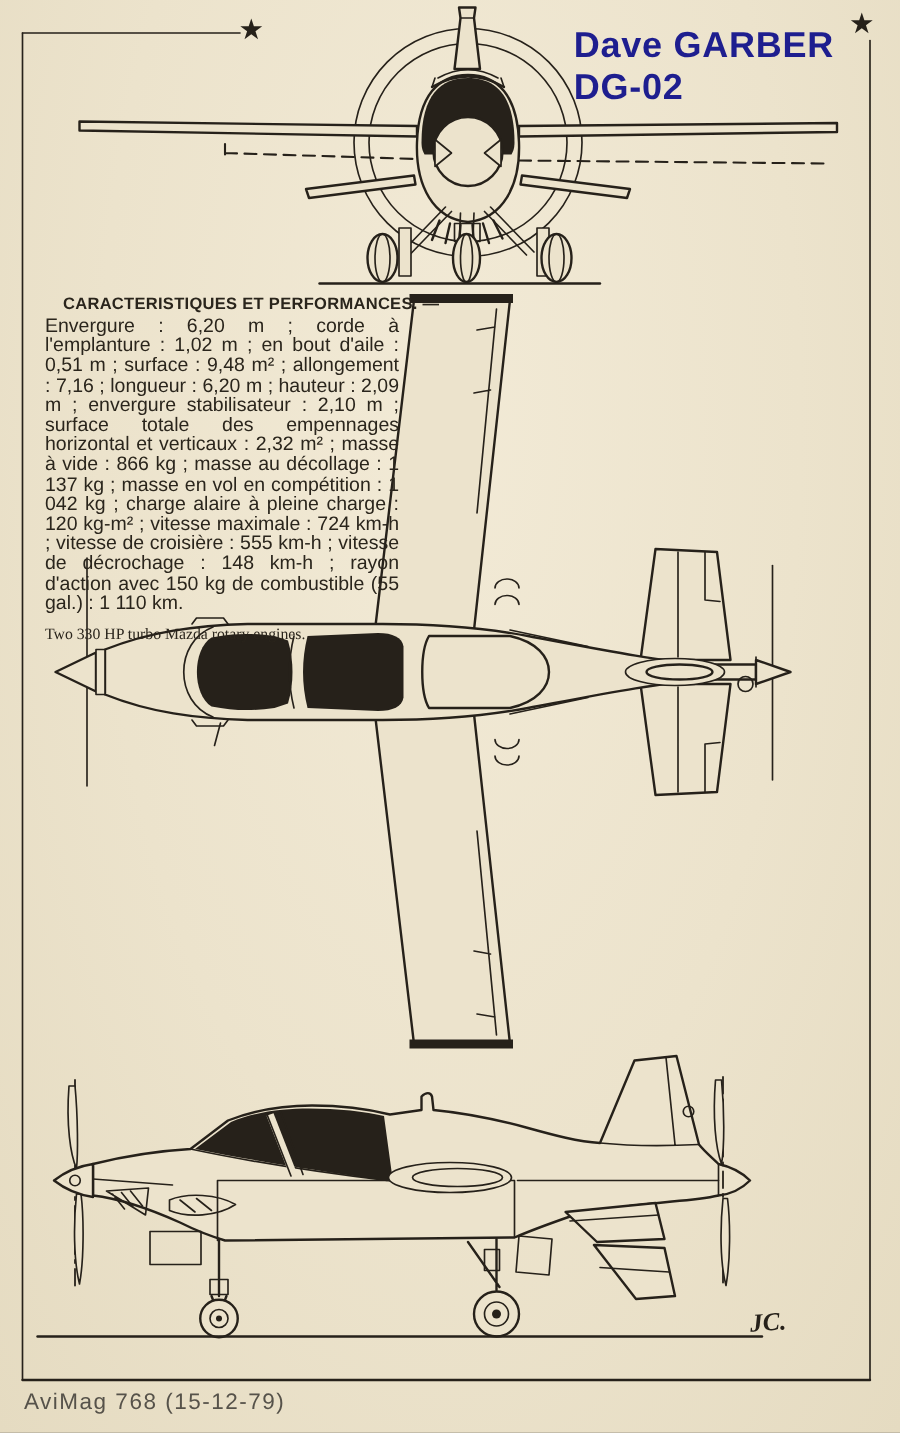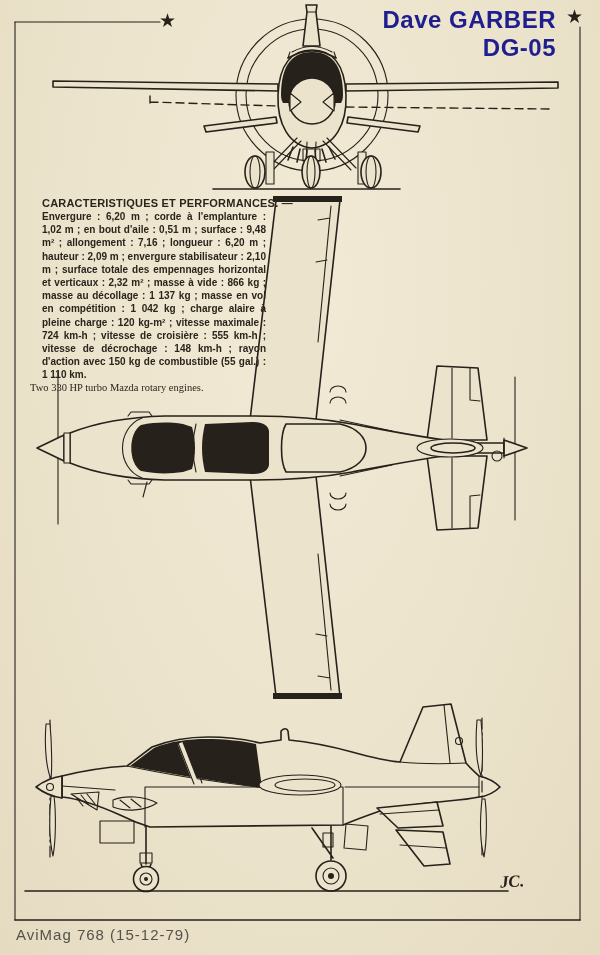--- a/index.html
+++ b/index.html
@@ -10,28 +10,28 @@
   }
   .sheet svg{position:absolute;left:0;top:0;color:var(--ink,#26211a);}
   .ln{stroke:currentColor;fill:none;stroke-width:1.6;stroke-linecap:round;stroke-linejoin:round;}
   .ln-thin{stroke-width:1.1;}
   .pf{fill:var(--paper,#ece3cc);}
   .ink{fill:currentColor;stroke:none;}
   .dashline{stroke-dasharray:8 5;stroke-width:1.4;}
   .dashdot{stroke-dasharray:11 4 2 4;stroke-width:1.2;}
   .star{position:absolute;font-size:19px;line-height:19px;color:var(--ink,#26211a);}
   .title{
-    position:absolute;top:6px;right:44px;text-align:right;
+    position:absolute;top:17px;right:44px;
     font-weight:bold;font-size:24px;line-height:28px;letter-spacing:.5px;
     color:var(--title_blue,#1e1e8f);
   }
   .specs{position:absolute;left:30px;top:197px;width:236px;color:#2a251c;}
   .specs .heading{display:block;font-weight:bold;font-size:11px;letter-spacing:.2px;text-indent:12px;white-space:nowrap;}
-  .specs .body{display:block;font-weight:bold;font-size:10px;line-height:13.2px;text-align:justify;margin-top:1px;margin-left:12px;}
-  .specs .note{display:block;font-family:"Liberation Serif", serif;font-size:10.5px;margin-top:0;}
+  .specs .body{display:block;font-weight:normal;font-size:13px;line-height:13.2px;text-align:justify;margin-top:1px;}
+  .specs .note{display:block;font-family:"Liberation Serif", serif;font-size:10.5px;margin-top:10px;}
   .footer{position:absolute;left:16px;top:926px;font-size:15px;letter-spacing:1px;color:#56524a;}
   .signature{position:absolute;left:500px;top:872px;font-family:"Liberation Serif", serif;
     font-style:italic;font-weight:bold;font-size:17px;transform:rotate(-4deg);}
 </style>
 </head>
 <body>
 
 <div class="sheet">
 
   <svg width="600" height="955" viewBox="0 0 600 955">
@@ -204,21 +204,21 @@
 
       <path class="ln" d="M25,891 L508,891"></path>
     </g>
   </svg>
 
   <span class="star" style="left:159px;top:11px;">★</span>
   <span class="star" style="left:566px;top:7px;">★</span>
 
   <div class="title">
     <div>Dave GARBER</div>
-    <div>DG-05</div>
+    <div>DG-02</div>
   </div>
 
   <div class="specs">
     <span class="heading">CARACTERISTIQUES ET PERFORMANCES. —</span>
     <span class="body">Envergure : 6,20 m ; corde à l'emplanture : 1,02 m ; en bout d'aile : 0,51 m ; surface : 9,48 m² ; allongement : 7,16 ; longueur : 6,20 m ; hauteur : 2,09 m ; envergure stabilisateur : 2,10 m ; surface totale des empennages horizontal et verticaux : 2,32 m² ; masse à vide : 866 kg ; masse au décollage : 1 137 kg ; masse en vol en compétition : 1 042 kg ; charge alaire à pleine charge : 120 kg-m² ; vitesse maximale : 724 km-h ; vitesse de croisière : 555 km-h ; vitesse de décrochage : 148 km-h ; rayon d'action avec 150 kg de combustible (55 gal.) : 1 110 km.</span>
     <span class="note">Two 330 HP turbo Mazda rotary engines.</span>
   </div>
 
   <div class="signature">JC.</div>
 

